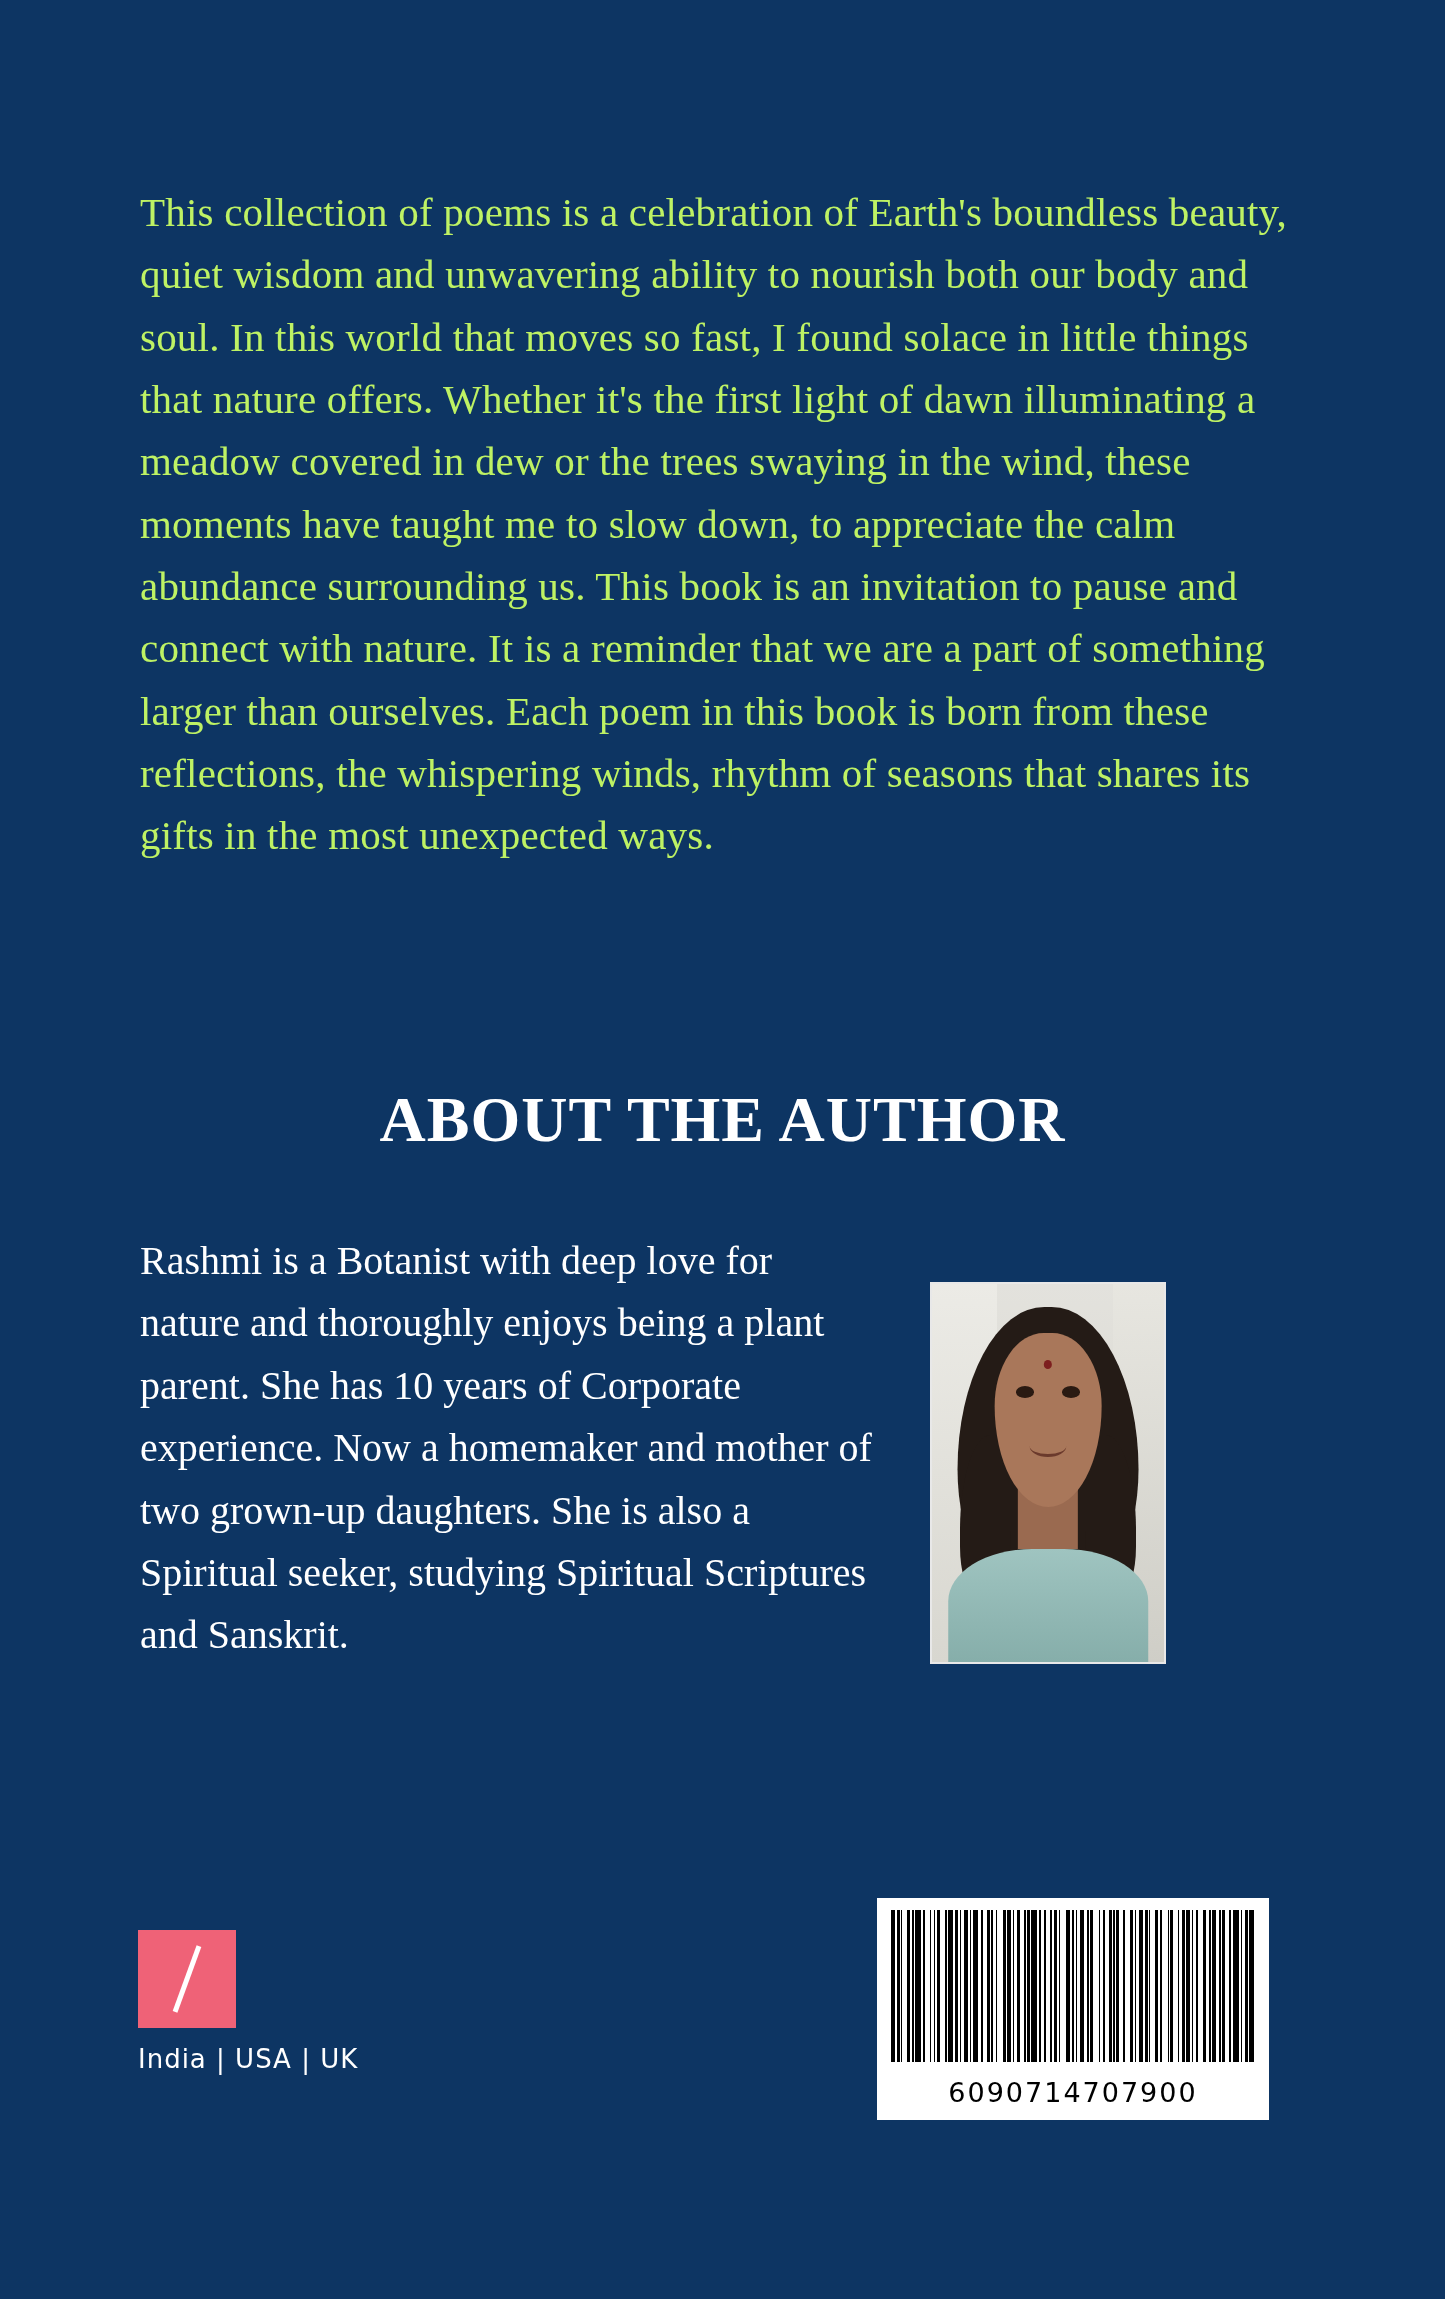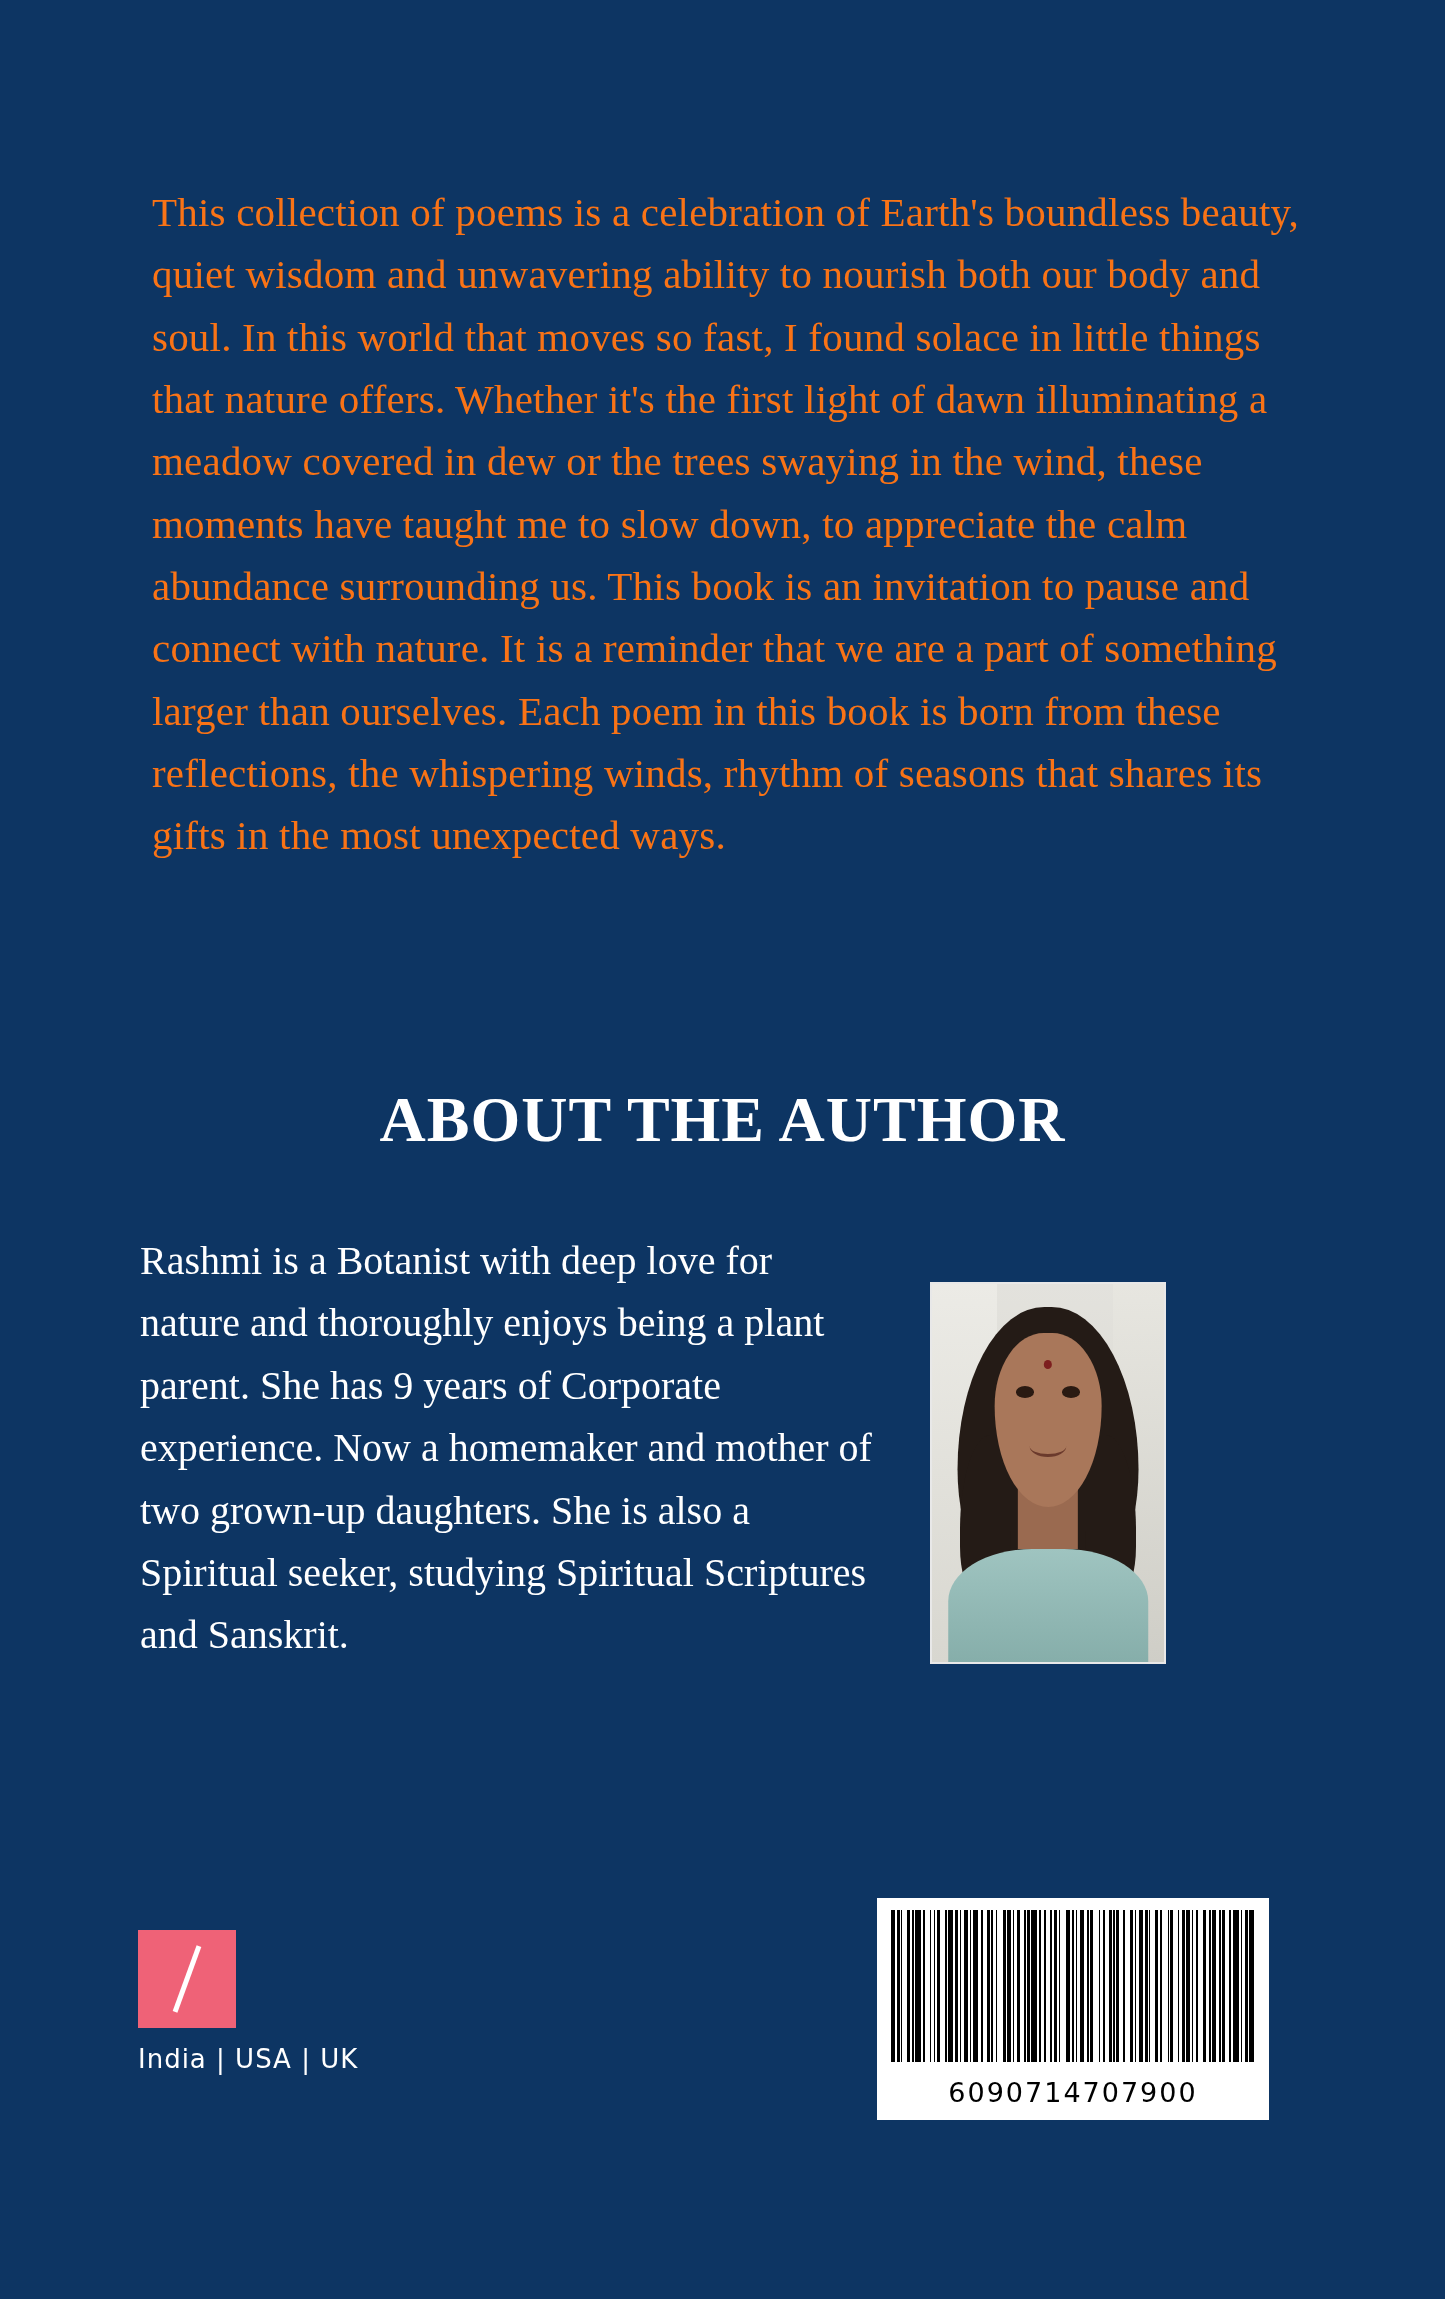--- a/index.html
+++ b/index.html
@@ -17,28 +17,28 @@
   }
   .page {
     position: absolute;
     inset: 0;
     background: #0d3563;
   }
 
   
   .blurb {
     position: absolute;
-    left: 152px;
+    left: 140px;
     top: 140px;
     width: 1170px;
     font-size: 41px;
     line-height: 1.52;
     text-align: left;
     letter-spacing: 0.2px;
-    color: #f97316;
+    color: #bef264;
   }
 
   
   .about-heading {
     position: absolute;
     left: 0;
     top: 1030px;
     width: 1445px;
     text-align: center;
     font-size: 64px;
@@ -252,21 +252,21 @@
 </style>
 </head>
 <body>
 
 <div class="page">
 
   <p class="blurb">This collection of poems is a celebration of Earth's boundless beauty, quiet wisdom and unwavering ability to nourish  both our body and soul. In this world that moves so fast, I found solace in little things that nature offers. Whether it's the first light of dawn illuminating a meadow covered in dew or the trees swaying in the wind, these moments have taught me to slow down, to appreciate the calm abundance surrounding us. This book is an invitation to pause and connect with nature. It is a reminder that we are  a part of something larger than ourselves. Each poem in this book is born from these reflections, the whispering winds, rhythm of seasons that shares its gifts in the most unexpected ways.</p>
 
   <h2 class="about-heading">ABOUT THE AUTHOR</h2>
 
-  <p class="bio">Rashmi is a Botanist with deep love for nature and thoroughly enjoys being a plant parent. She has 9 years of Corporate experience. Now a homemaker and mother of two grown-up daughters. She is also  a Spiritual seeker, studying Spiritual Scriptures and Sanskrit.</p>
+  <p class="bio">Rashmi is a Botanist with deep love for nature and thoroughly enjoys being a plant parent. She has 10 years of Corporate experience. Now a homemaker and mother of two grown-up daughters. She is also  a Spiritual seeker, studying Spiritual Scriptures and Sanskrit.</p>
 
   <div class="photo-frame">
     <div class="photo-inner">
       <div class="ph-panel-left"></div>
       <div class="ph-panel-right"></div>
       <div class="ph-hair"></div>
       <div class="ph-shoulder-hair-l"></div>
       <div class="ph-shoulder-hair-r"></div>
       <div class="ph-neck"></div>
       <div class="ph-face"></div>

